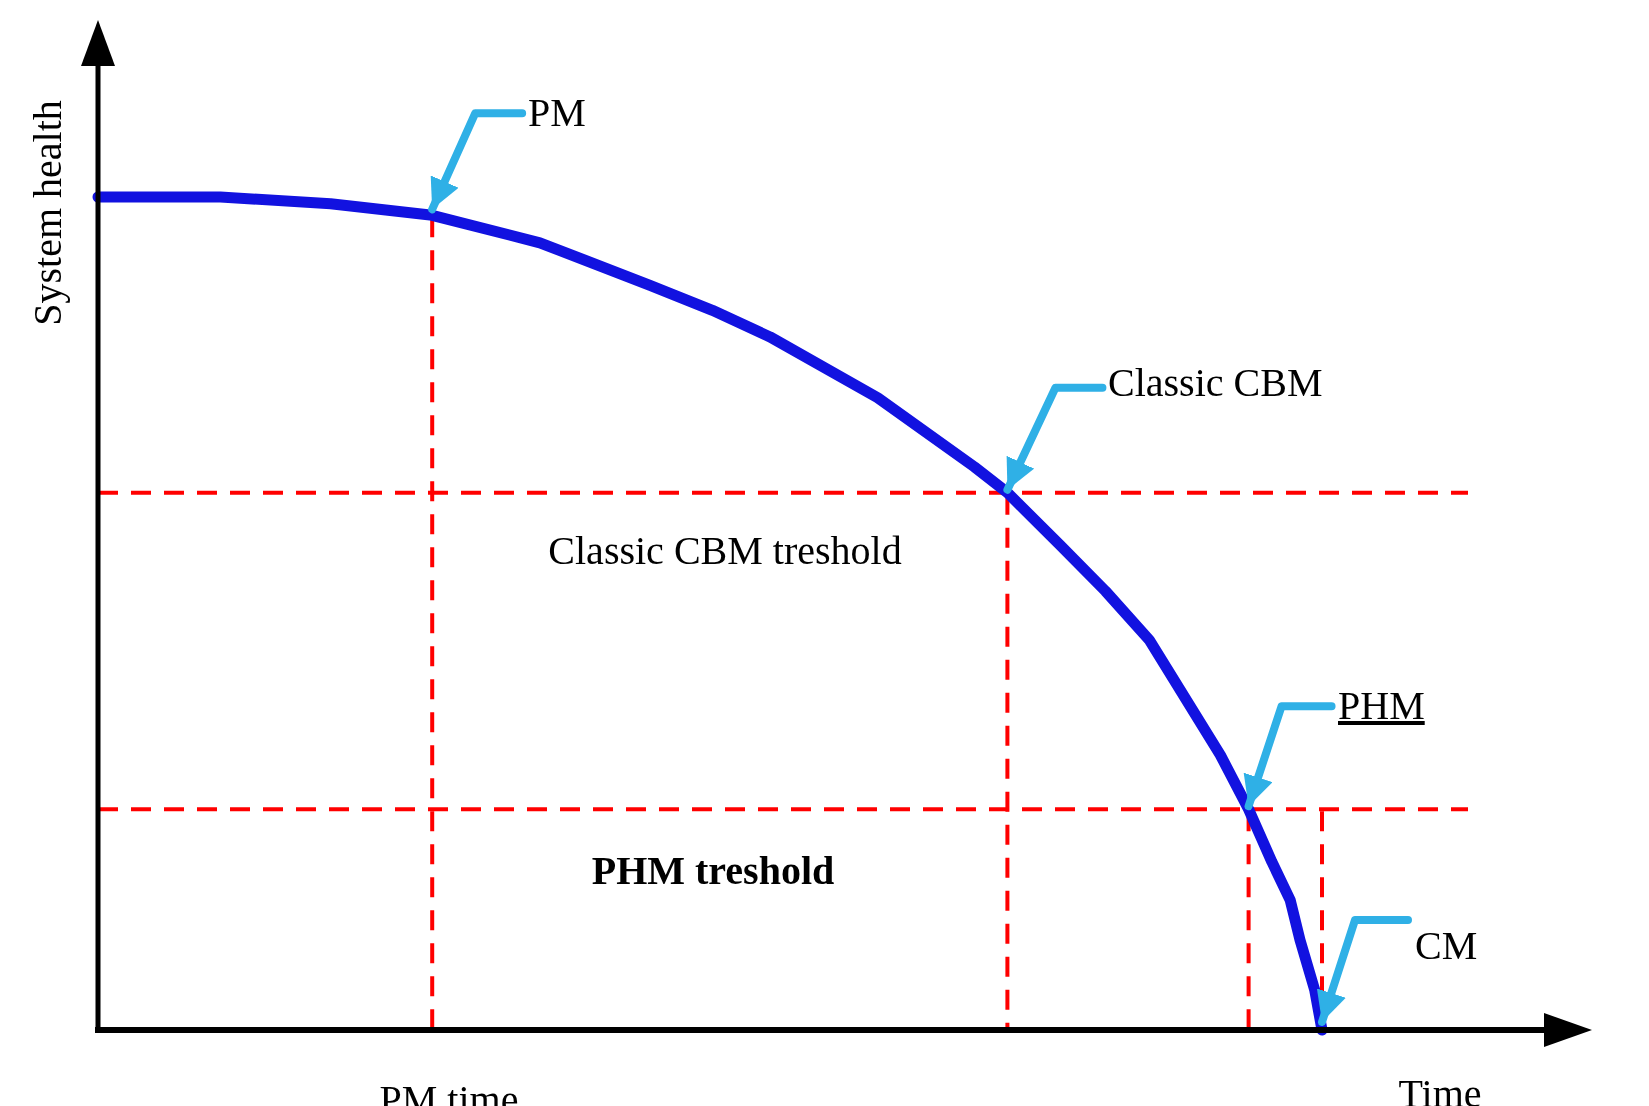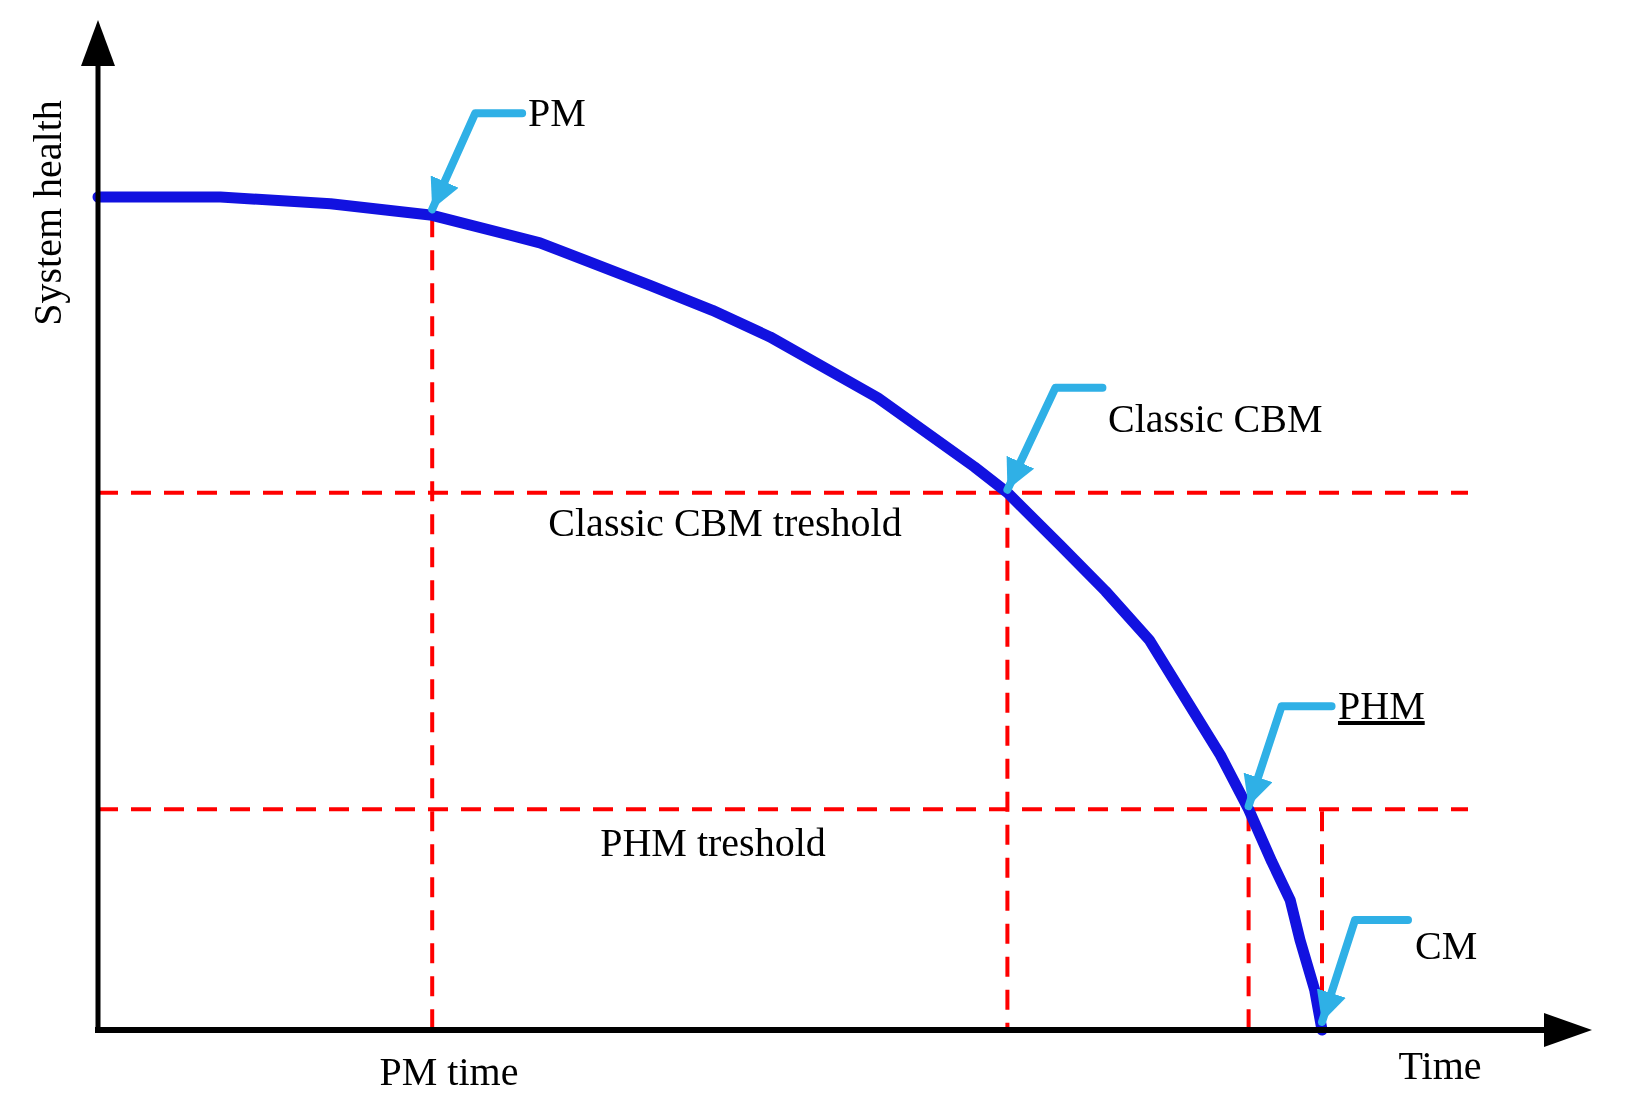--- a/index.html
+++ b/index.html
@@ -21,32 +21,32 @@
     left: 0;
     top: 0;
   }
   .lbl {
     position: absolute;
     font-size: 40px;
     line-height: 1.1;
     white-space: nowrap;
     color: #000000;
   }
-  .ctr { transform: translateX(-50%); }
+  .ctr { transform: translateX(-50%); margin-top: 28px; }
   #system-health-label {
     left: 48px;
     top: 213px;
     transform: translate(-50%, -50%) rotate(-90deg);
   }
   #pm-label          { left: 528px;  top: 91px; text-align: center;  }
-  #classic-cbm-label { left: 1108px; top: 361px; margin-top: 36px; }
+  #classic-cbm-label { left: 1108px; top: 361px; }
   #phm-label         { left: 1338px; top: 684px; text-decoration: underline; }
   #cm-label          { left: 1415px; top: 896px; margin-top: 28px; }
   #classic-cbm-threshold-label { left: 725px;  top: 501px;  }
-  #phm-threshold-label         { left: 713px;  top: 821px;  }
+  #phm-threshold-label         { left: 713px;  top: 821px; font-weight: bold;  }
   #pm-time-label     { left: 449px;  top: 1050px; }
   #cbm-time-label    { left: 1005px; top: 1050px; }
   #time-label        { left: 1440px; top: 1044px; }
 </style>
 </head>
 <body>
 
 <div id="stage">
 
   <svg id="chart-svg" width="1649" height="1106" viewBox="0 0 1649 1106">

